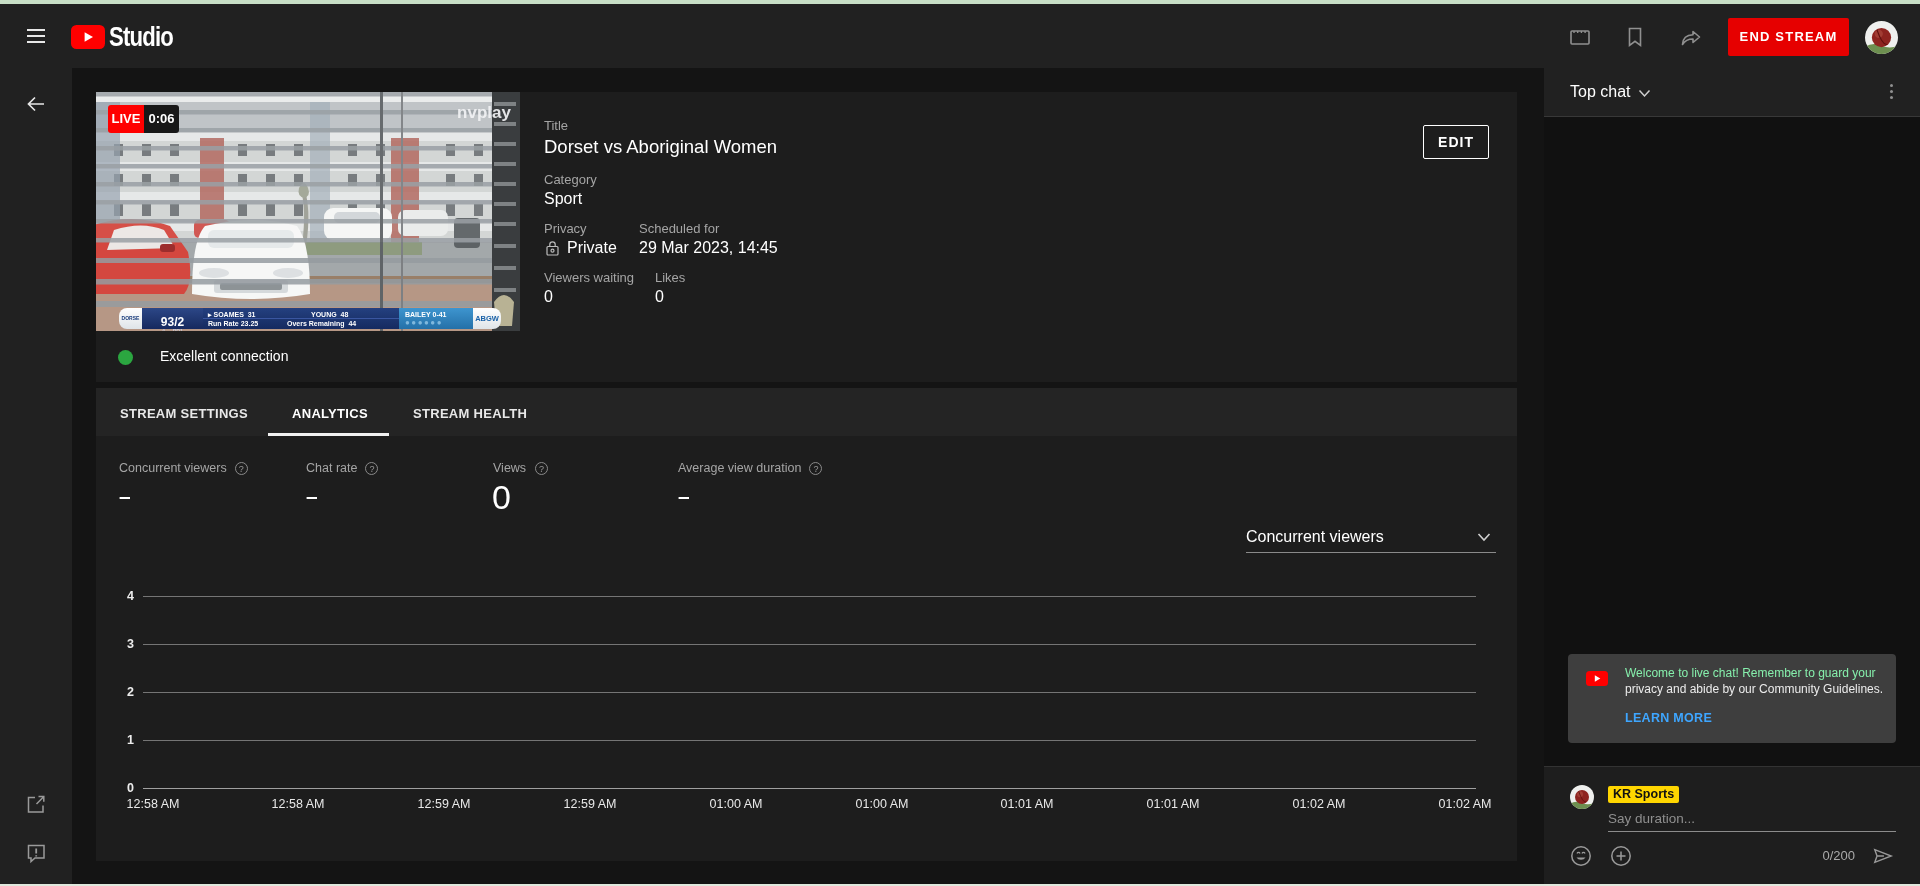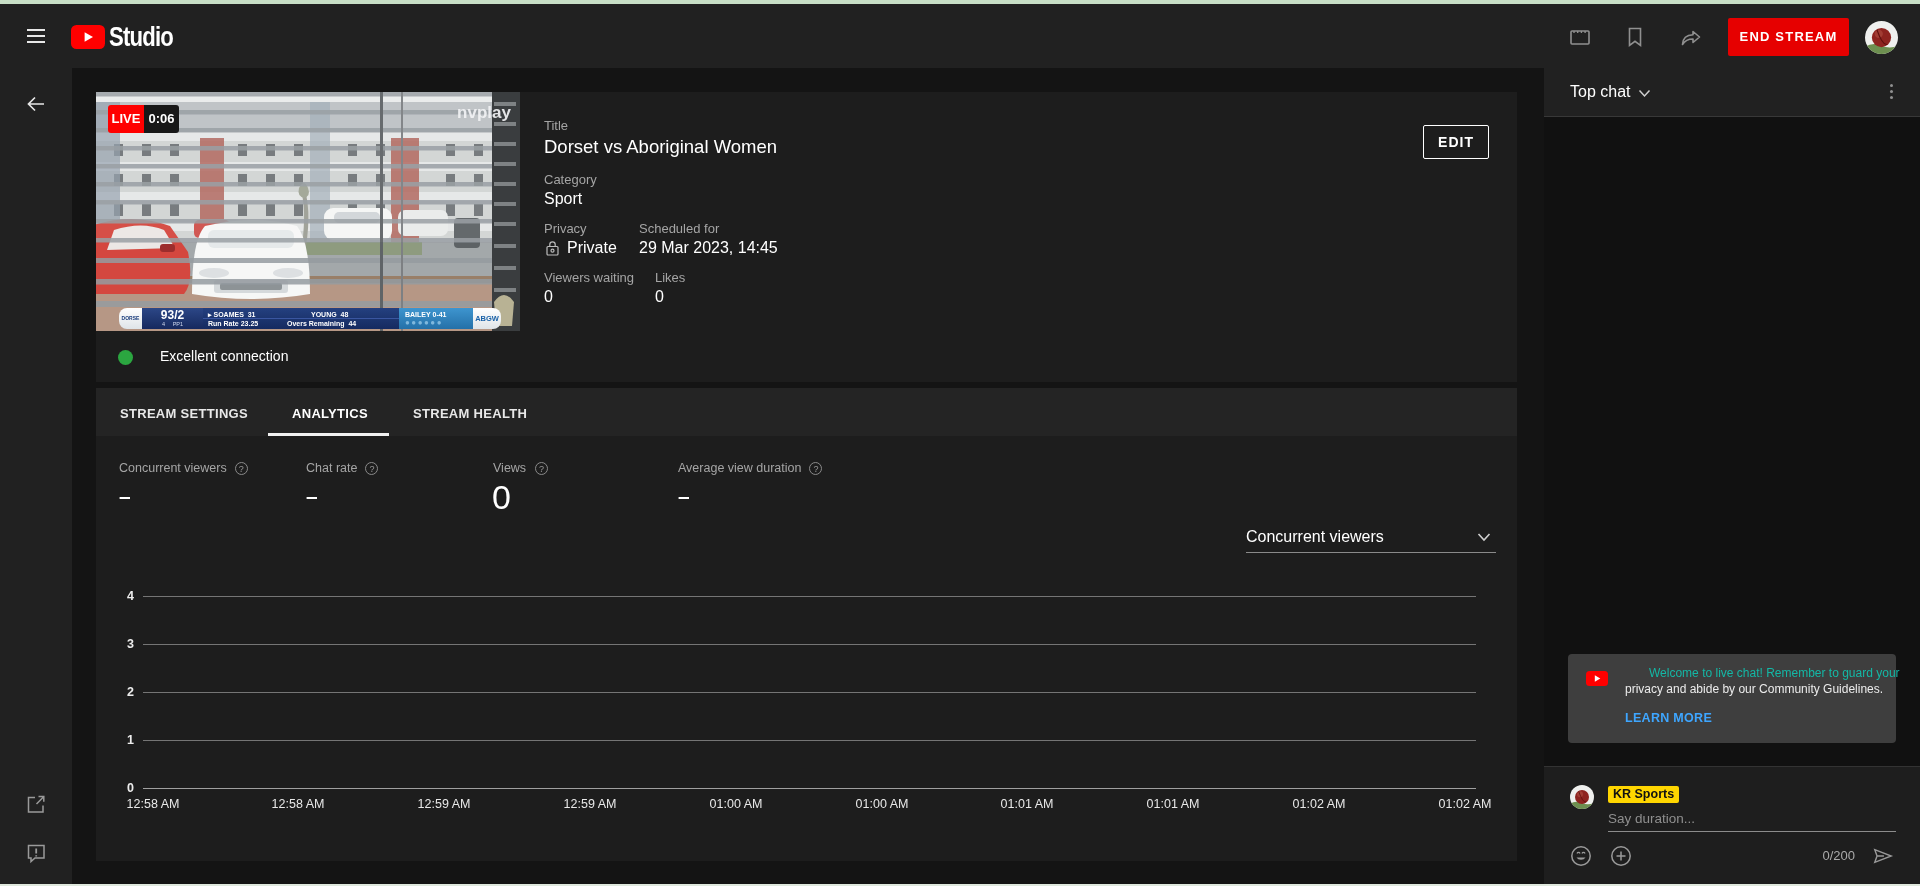--- a/index.html
+++ b/index.html
@@ -184,21 +184,21 @@
       <path d="M398 210 q10 -14 20 0 l-2 24 h-16 Z" fill="#b8b294"></path>
 
       <rect x="0" y="0" width="396" height="150" fill="#ffffff" opacity="0.10"></rect>
       <rect x="0" y="150" width="396" height="89" fill="#ffffff" opacity="0.06"></rect>
 
       <text x="388" y="26" font-family="Liberation Sans" font-size="17" font-weight="bold" fill="#f2f3f5" opacity="0.92" text-anchor="middle">nvplay</text>
     </svg>
     
     <div class="abs" style="left:23px;top:216px;width:23px;height:21px;background:linear-gradient(#ffffff,#dfe4e8);border-radius:8px 0 0 8px;color:#1a3c7c;font-size:5px;font-weight:bold;text-align:center;line-height:21px;">DORSE</div>
     <div class="abs" style="left:46px;top:216px;width:61px;height:21px;background:linear-gradient(#2c4787,#16295e);color:#fff;text-align:center;">
-      <div style="font-size:12px;font-weight:bold;line-height:12px;margin-top:1px;">93/2</div>
+      <div style="font-size:12px;font-weight:bold;line-height:12px;margin-top:8px;">93/2</div>
       <div style="font-size:5.5px;line-height:7px;color:#cfd8ee;">4&nbsp;&nbsp;&nbsp;&nbsp;&nbsp;PP1</div>
     </div>
     <div class="abs" style="left:107px;top:216px;width:196px;height:21px;background:linear-gradient(#24407f,#152a60);color:#fff;">
       <div style="position:absolute;left:5px;top:3px;font-size:7px;font-weight:bold;">▸ SOAMES&nbsp;&nbsp;31</div>
       <div style="position:absolute;left:108px;top:3px;font-size:7px;font-weight:bold;">YOUNG&nbsp;&nbsp;48</div>
       <div style="position:absolute;left:5px;top:12px;font-size:7px;font-weight:bold;">Run Rate 23.25</div>
       <div style="position:absolute;left:84px;top:12px;font-size:7px;font-weight:bold;">Overs Remaining&nbsp; 44</div>
       <div style="position:absolute;left:0;top:10px;width:196px;height:1px;background:#3a56a0;"></div>
     </div>
     <div class="abs" style="left:303px;top:216px;width:74px;height:21px;background:linear-gradient(#3e95cf,#2470a8);color:#fff;">
@@ -297,21 +297,21 @@
   <svg class="abs" style="left:1638px;top:89px;" width="13" height="9" viewBox="0 0 13 9" fill="none" stroke="#cfcfcf" stroke-width="1.5">
       <path d="M1.5 1.5 L6.5 7 L11.5 1.5"></path>
     </svg>
   <div class="abs" style="left:1890px;top:84px;width:3px;height:3px;border-radius:50%;background:#909090;box-shadow:0 6px 0 #909090, 0 12px 0 #909090;"></div>
 
   <div class="abs" style="left:1568px;top:654px;width:328px;height:89px;background:#3e3e3e;border-radius:4px;"></div>
   <svg class="abs" style="left:1586px;top:671px;" width="22" height="15" viewBox="0 0 22 15">
     <rect width="22" height="15" rx="3.5" fill="#f00"></rect>
     <path d="M8.8 4.2 L14.3 7.5 L8.8 10.8 Z" fill="#fff"></path>
   </svg>
-  <div class="abs" style="left:1625px;top:666px;width:270px;color:#14b8a6;font-size:12px;white-space:nowrap;margin-left:24px;">Welcome to live chat! Remember to guard your</div>
+  <div class="abs" style="left:1625px;top:666px;width:270px;color:#86efac;font-size:12px;white-space:nowrap;">Welcome to live chat! Remember to guard your</div>
   <div class="abs" style="left:1625px;top:682px;width:270px;color:#ececec;font-size:12px;white-space:nowrap;">privacy and abide by our Community Guidelines.</div>
   <div class="abs" style="left:1625px;top:711px;color:#3ea6ff;font-size:12.5px;font-weight:bold;letter-spacing:0.3px;">LEARN MORE</div>
 
   <div class="abs" style="left:1544px;top:766px;width:376px;height:120px;background:#1e1e1e;border-top:1px solid #333;"></div>
   <svg class="abs" style="left:1570px;top:785px;" width="24" height="24" viewBox="0 0 36 36">
     <defs>
         <clipPath id="av2">
           <circle cx="18" cy="18" r="18"></circle>
         </clipPath>
       </defs>

